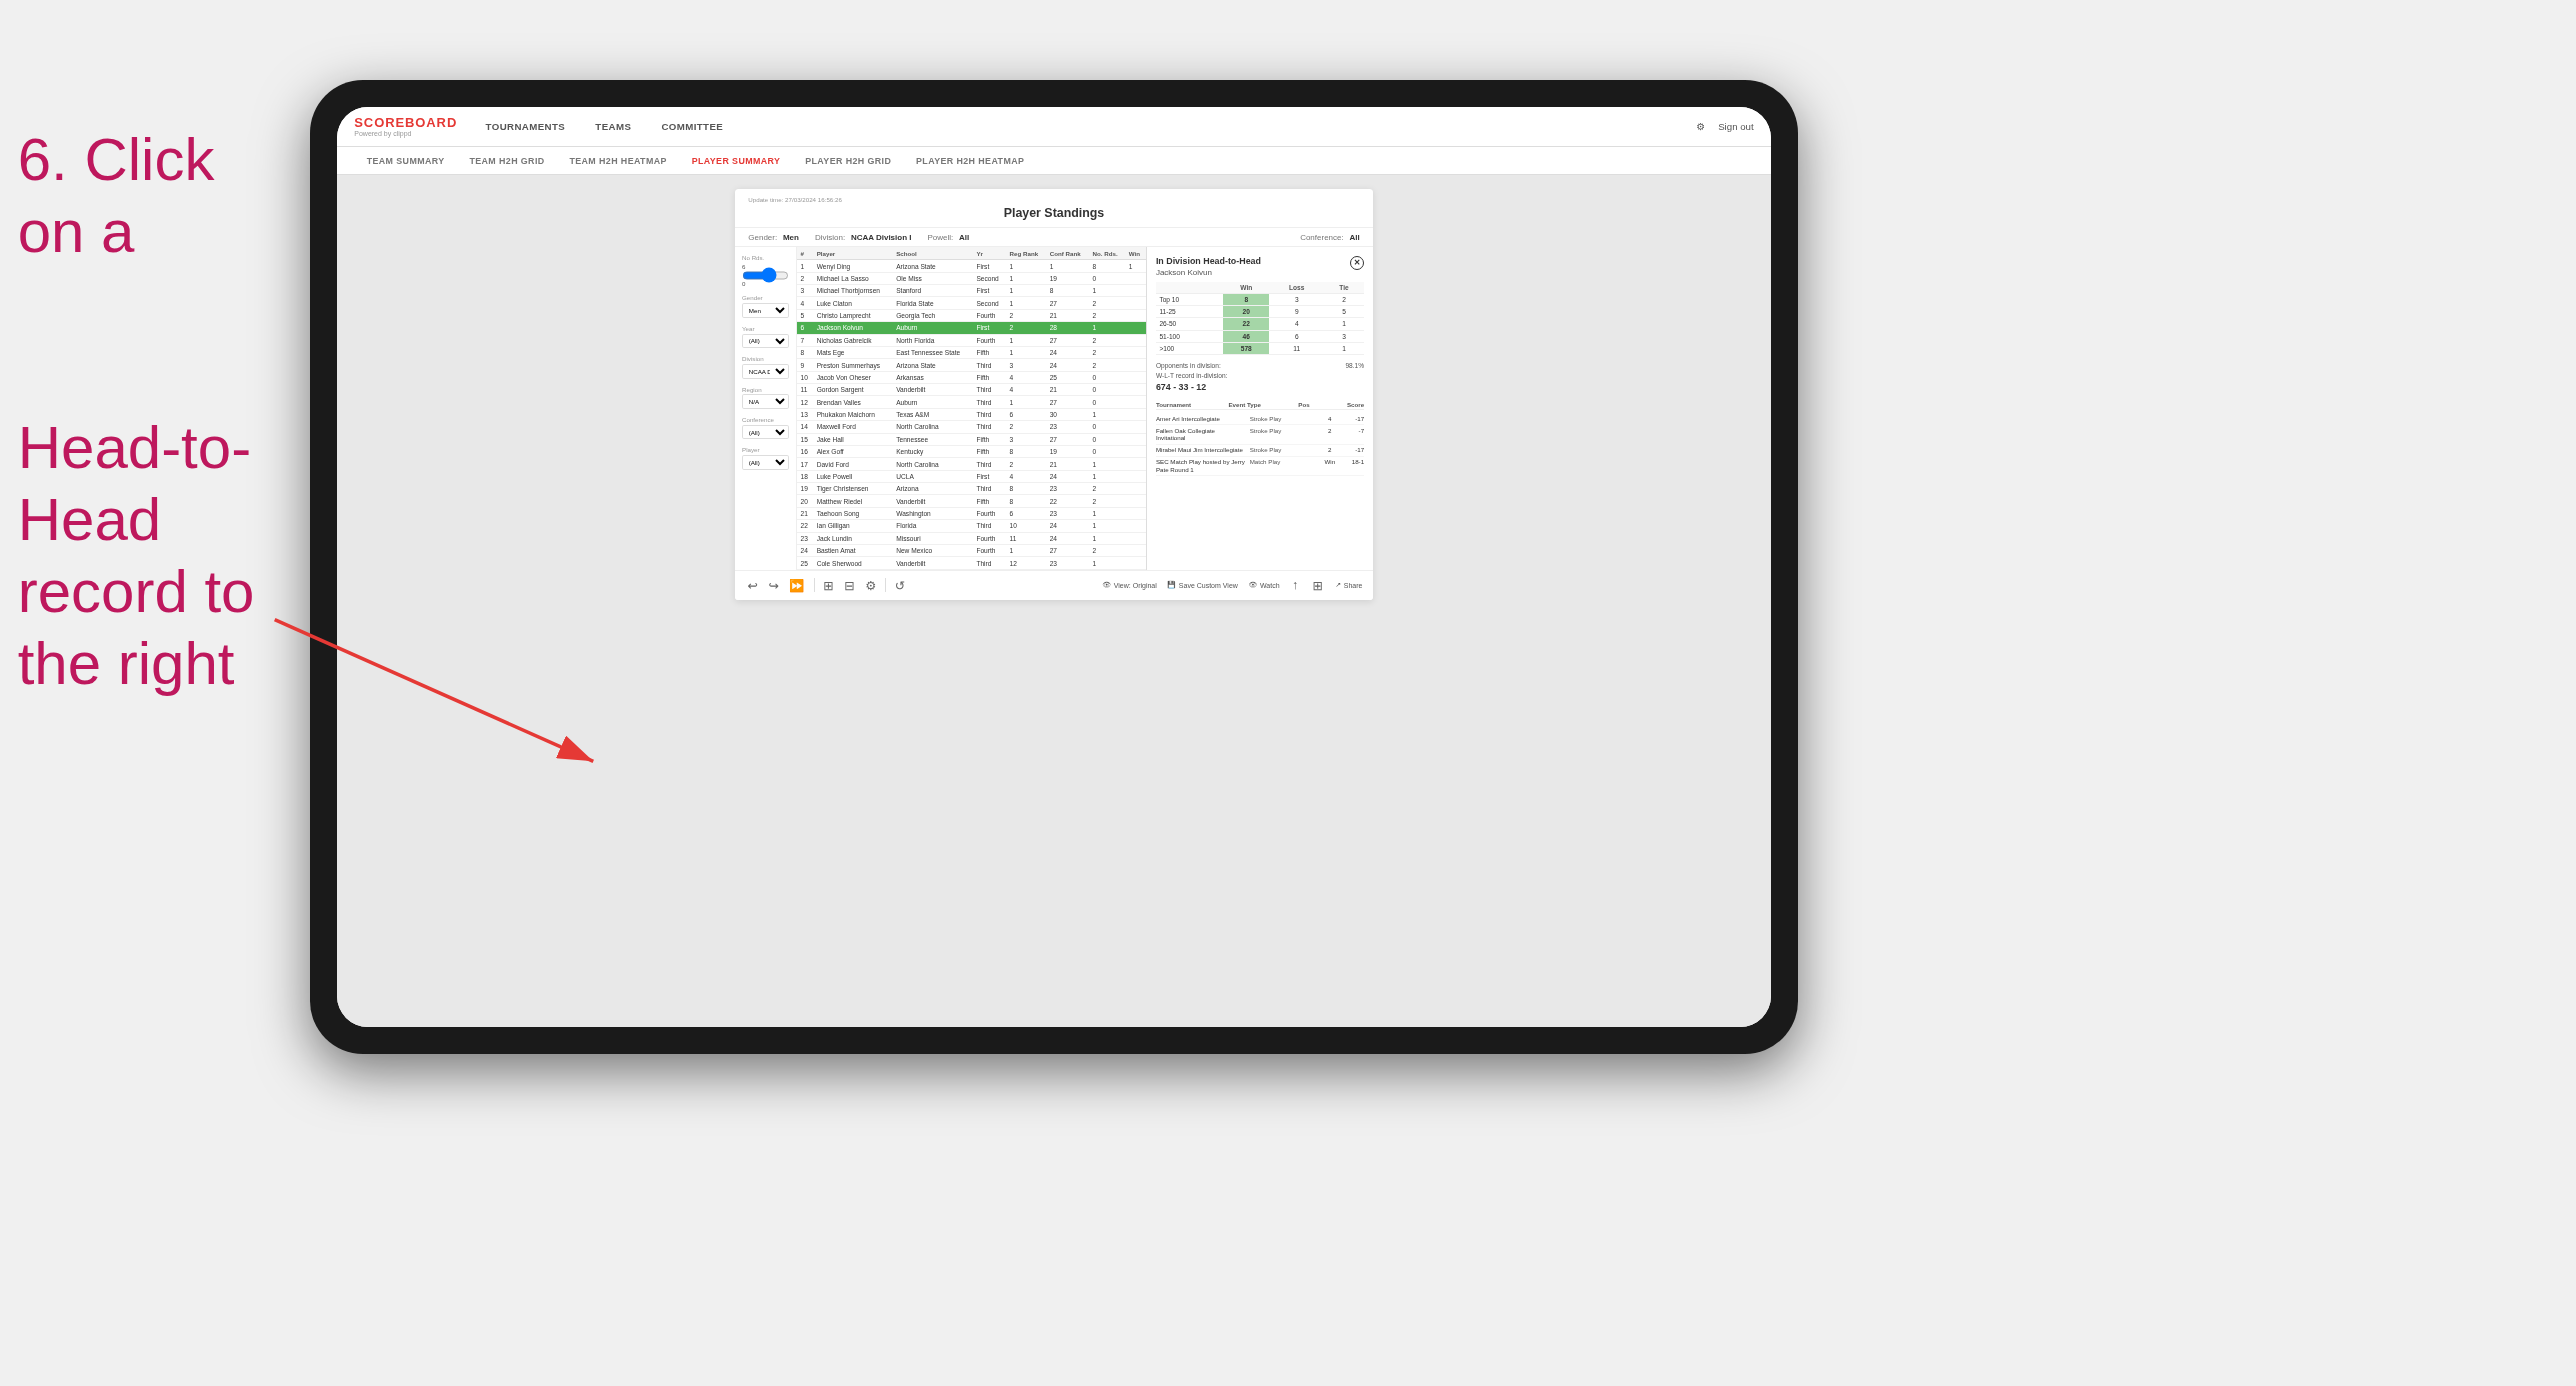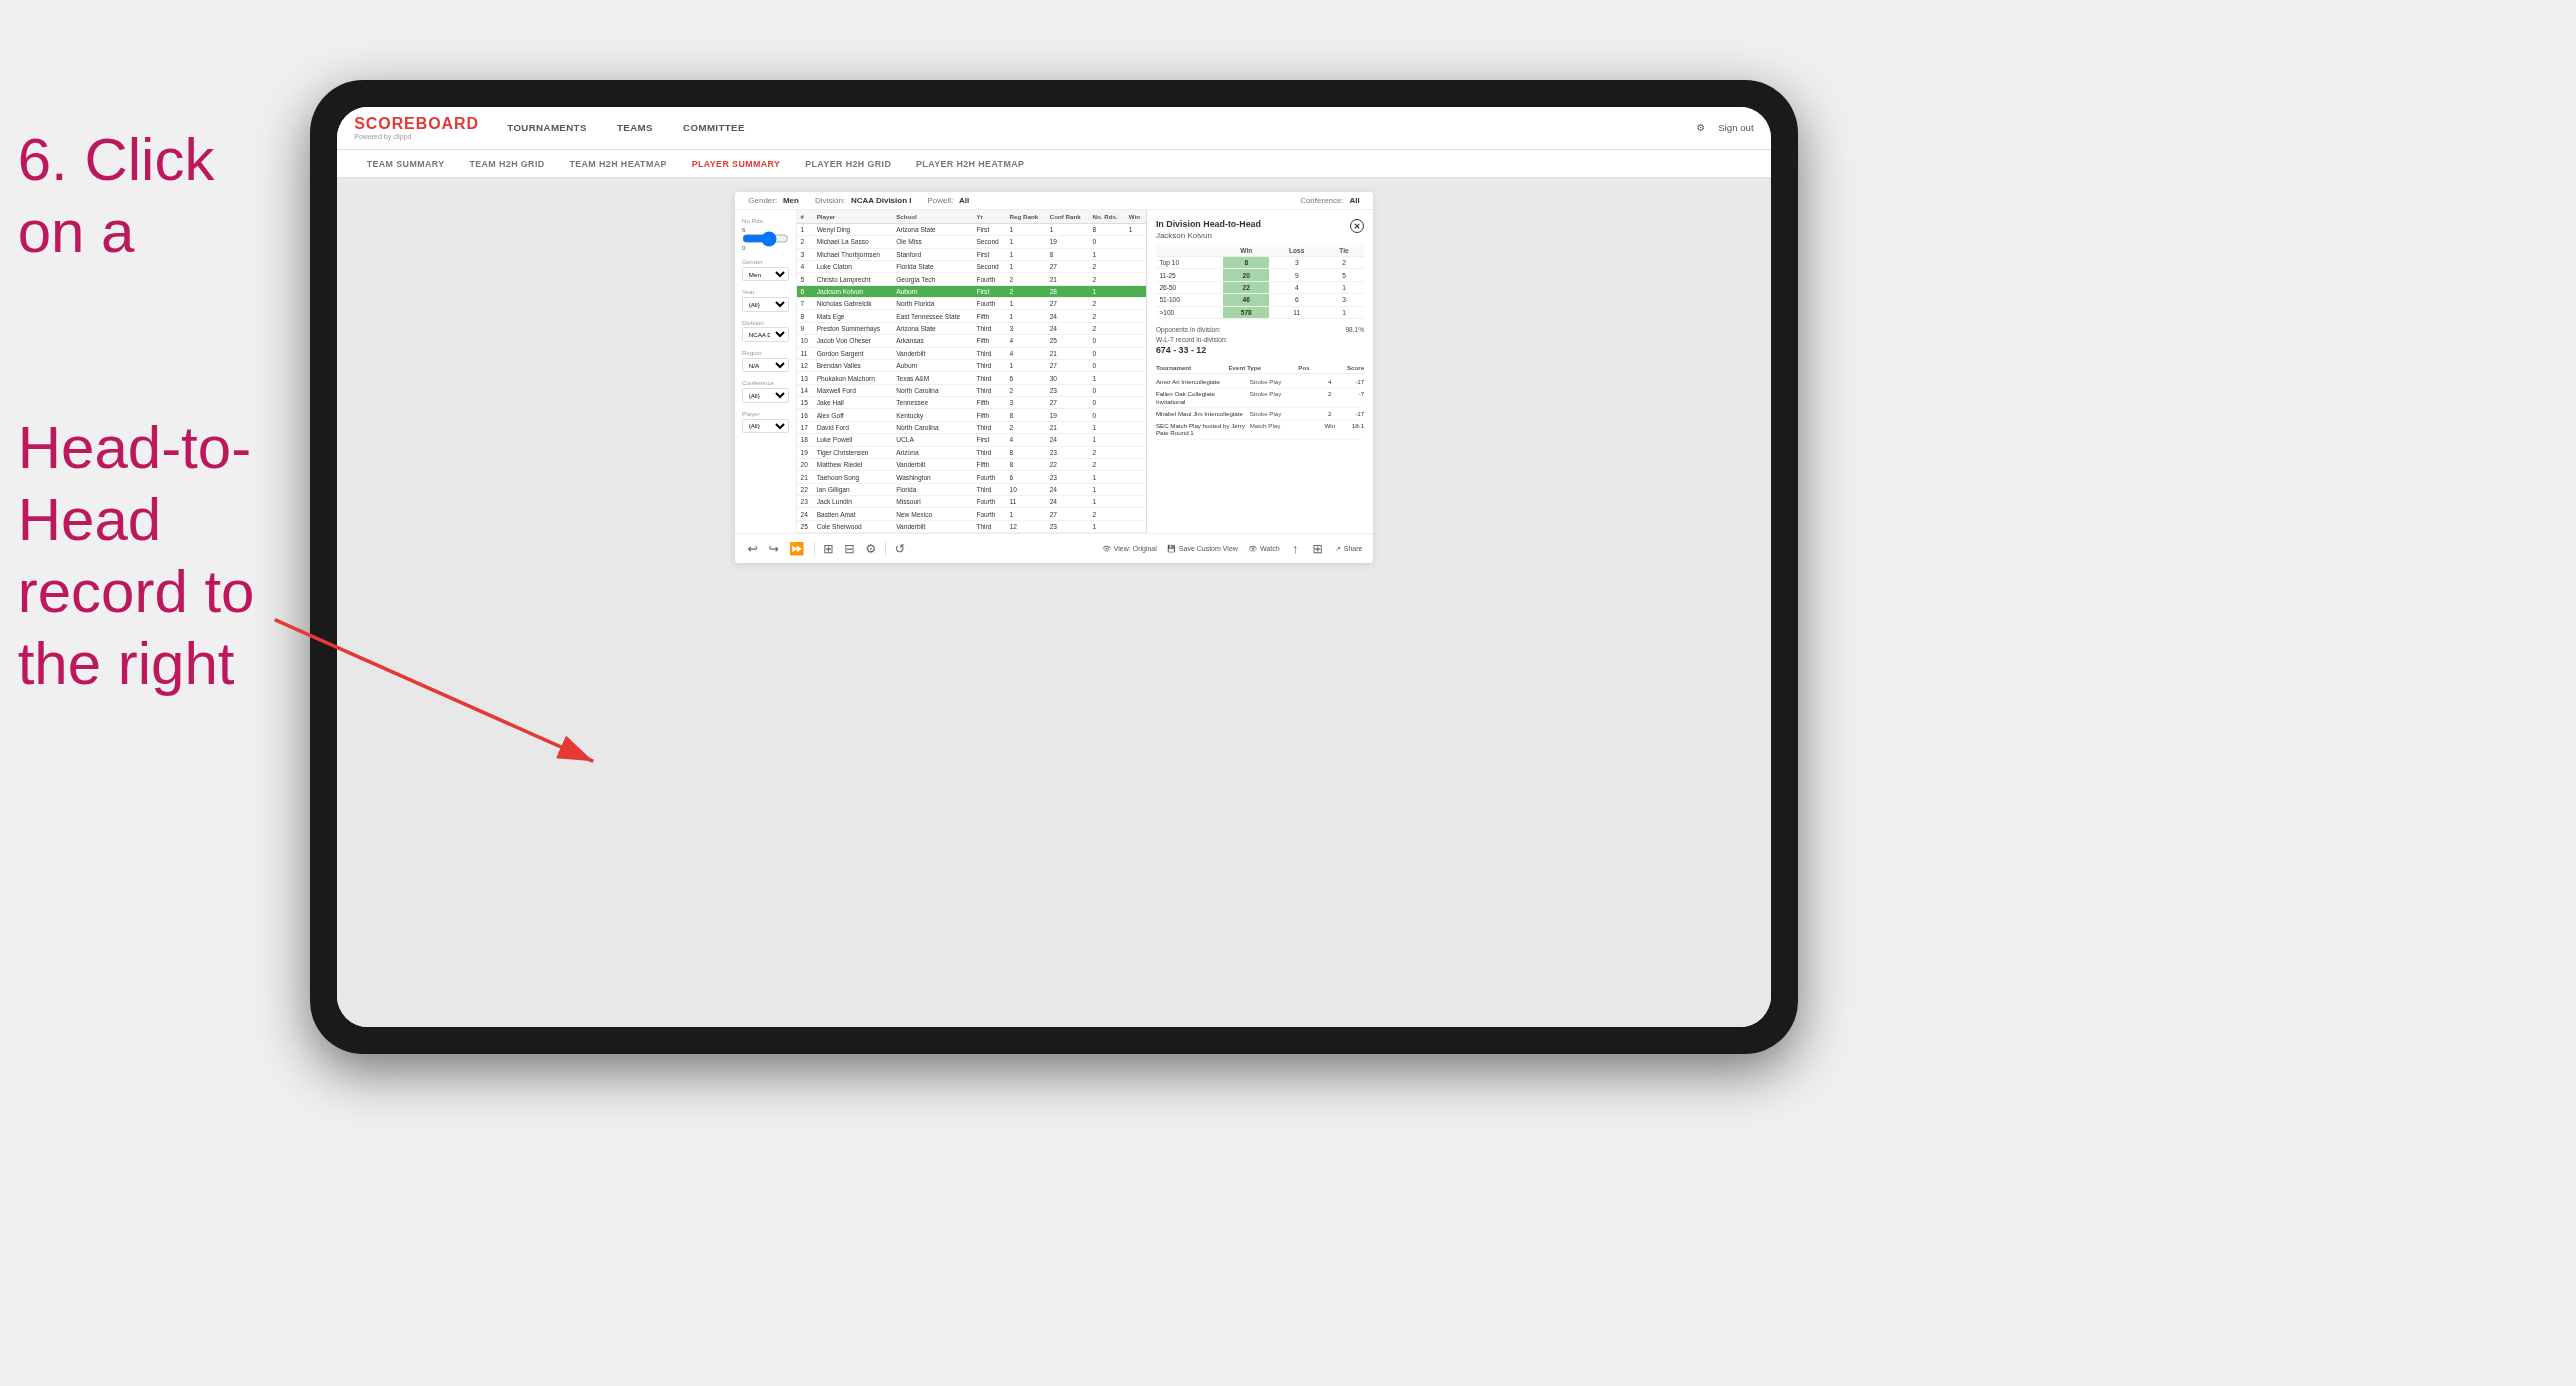--- a/index.html
+++ b/index.html
@@ -69,21 +69,21 @@
       padding: 8.9px 17.7px;
       border-bottom: 0.9px solid #ddd;
       background: #fff;
     }
     .logo-area {
       display: flex;
       flex-direction: column;
       margin-right: 26.6px;
     }
     .logo-text {
-      font-size: 16px;
+      font-size: 13px;
       font-weight: 900;
       color: #e53935;
       letter-spacing: 0.9px;
     }
     .logo-powered {
       font-size: 7px;
       color: #999;
     }
     .nav-items {
       display: flex;
@@ -467,20 +467,24 @@
       <span class="sub-nav-item">TEAM H2H GRID</span>
       <span class="sub-nav-item">TEAM H2H HEATMAP</span>
       <span class="sub-nav-item active">PLAYER SUMMARY</span>
       <span class="sub-nav-item">PLAYER H2H GRID</span>
       <span class="sub-nav-item">PLAYER H2H HEATMAP</span>
     </div>
 
     <div class="main-content">
       <div class="dashboard-card">
 
+        <div class="card-header">
+          <div class="update-time">Update time: 27/03/2024 16:56:26</div>
+          <div class="card-title">Player Standings</div>
+        </div>
 
         <div class="filter-row">
           <div class="filter-item">
             <span>Gender:</span>
             <span>Men</span>
           </div>
           <div class="filter-item">
             <span>Division:</span>
             <span>NCAA Division I</span>
           </div>

